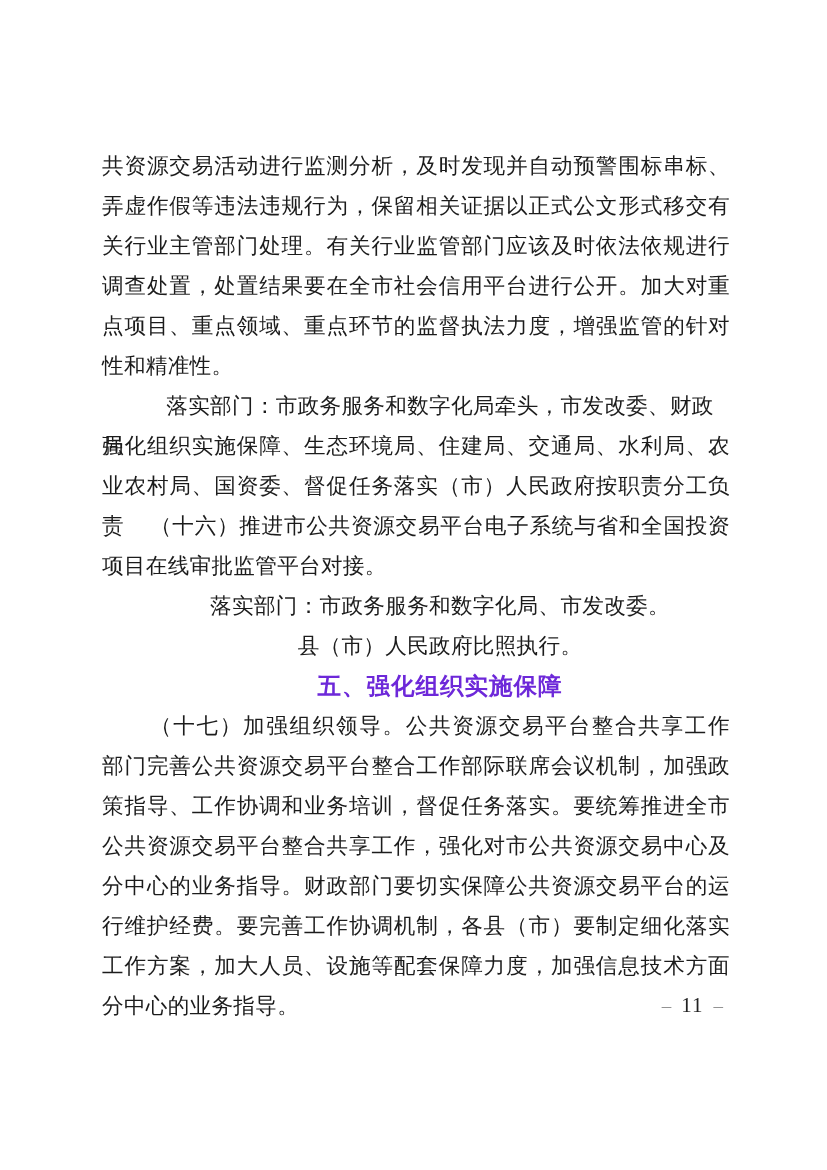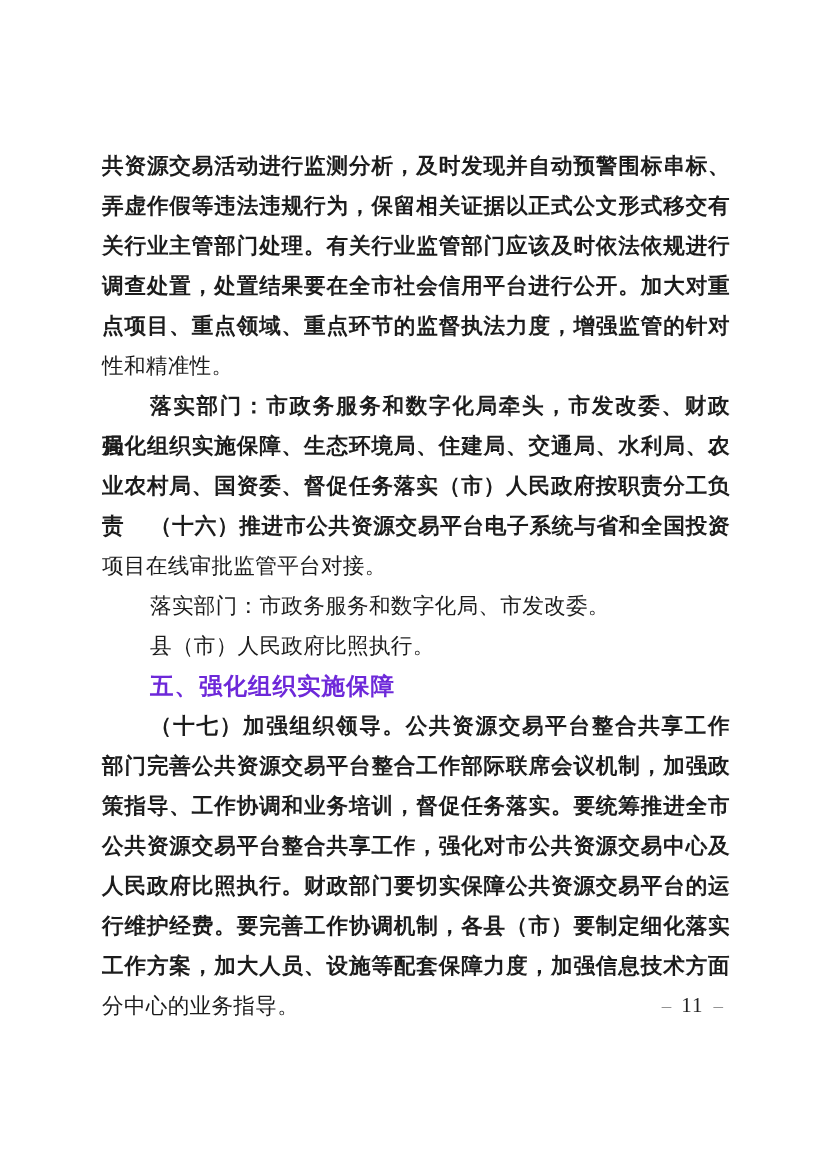--- a/index.html
+++ b/index.html
@@ -28,25 +28,25 @@
     font-size: 21.6px;
     letter-spacing: 0.3px;
     white-space: nowrap;
     text-align: left;
   }
   
   .ln.j {
     white-space: normal;
     text-align: justify;
     text-align-last: justify;
-    font-weight: bold;
   }
   
   .ln.ind {
     text-indent: 48px;
+    text-align: center;
   }
   .ln.heading {
     font-family: "Liberation Sans", "DejaVu Sans", sans-serif;
     font-weight: 700;
     font-size: 23.5px;
     letter-spacing: 1px;
     color: #6d28d9;
   }
   .footer {
     position: absolute;
@@ -83,21 +83,21 @@
     <div class="ln j">业农村局、国资委、督促任务落实（市）人民政府按职责分工负责。</div>
     <div class="ln j ind">（十六）推进市公共资源交易平台电子系统与省和全国投资</div>
     <div class="ln">项目在线审批监管平台对接。</div>
     <div class="ln ind">落实部门：市政务服务和数字化局、市发改委。</div>
     <div class="ln ind">县（市）人民政府比照执行。</div>
     <div class="ln heading ind">五、强化组织实施保障</div>
     <div class="ln j ind">（十七）加强组织领导。公共资源交易平台整合共享工作</div>
     <div class="ln j">部门完善公共资源交易平台整合工作部际联席会议机制，加强政</div>
     <div class="ln j">策指导、工作协调和业务培训，督促任务落实。要统筹推进全市</div>
     <div class="ln j">公共资源交易平台整合共享工作，强化对市公共资源交易中心及</div>
-    <div class="ln j">人民政府比照执行。财政部门要切实保障公共资源交易平台的运</div>
+    <div class="ln j">分中心的业务指导。财政部门要切实保障公共资源交易平台的运</div>
     <div class="ln j">行维护经费。要完善工作协调机制，各县（市）要制定细化落实</div>
     <div class="ln j">工作方案，加大人员、设施等配套保障力度，加强信息技术方面</div>
     <div class="ln">分中心的业务指导。</div>
   </div>
 
   <div class="footer">
     <span class="dash">–</span><span class="num">11</span><span class="dash">–</span>
   </div>
 </div>
 

